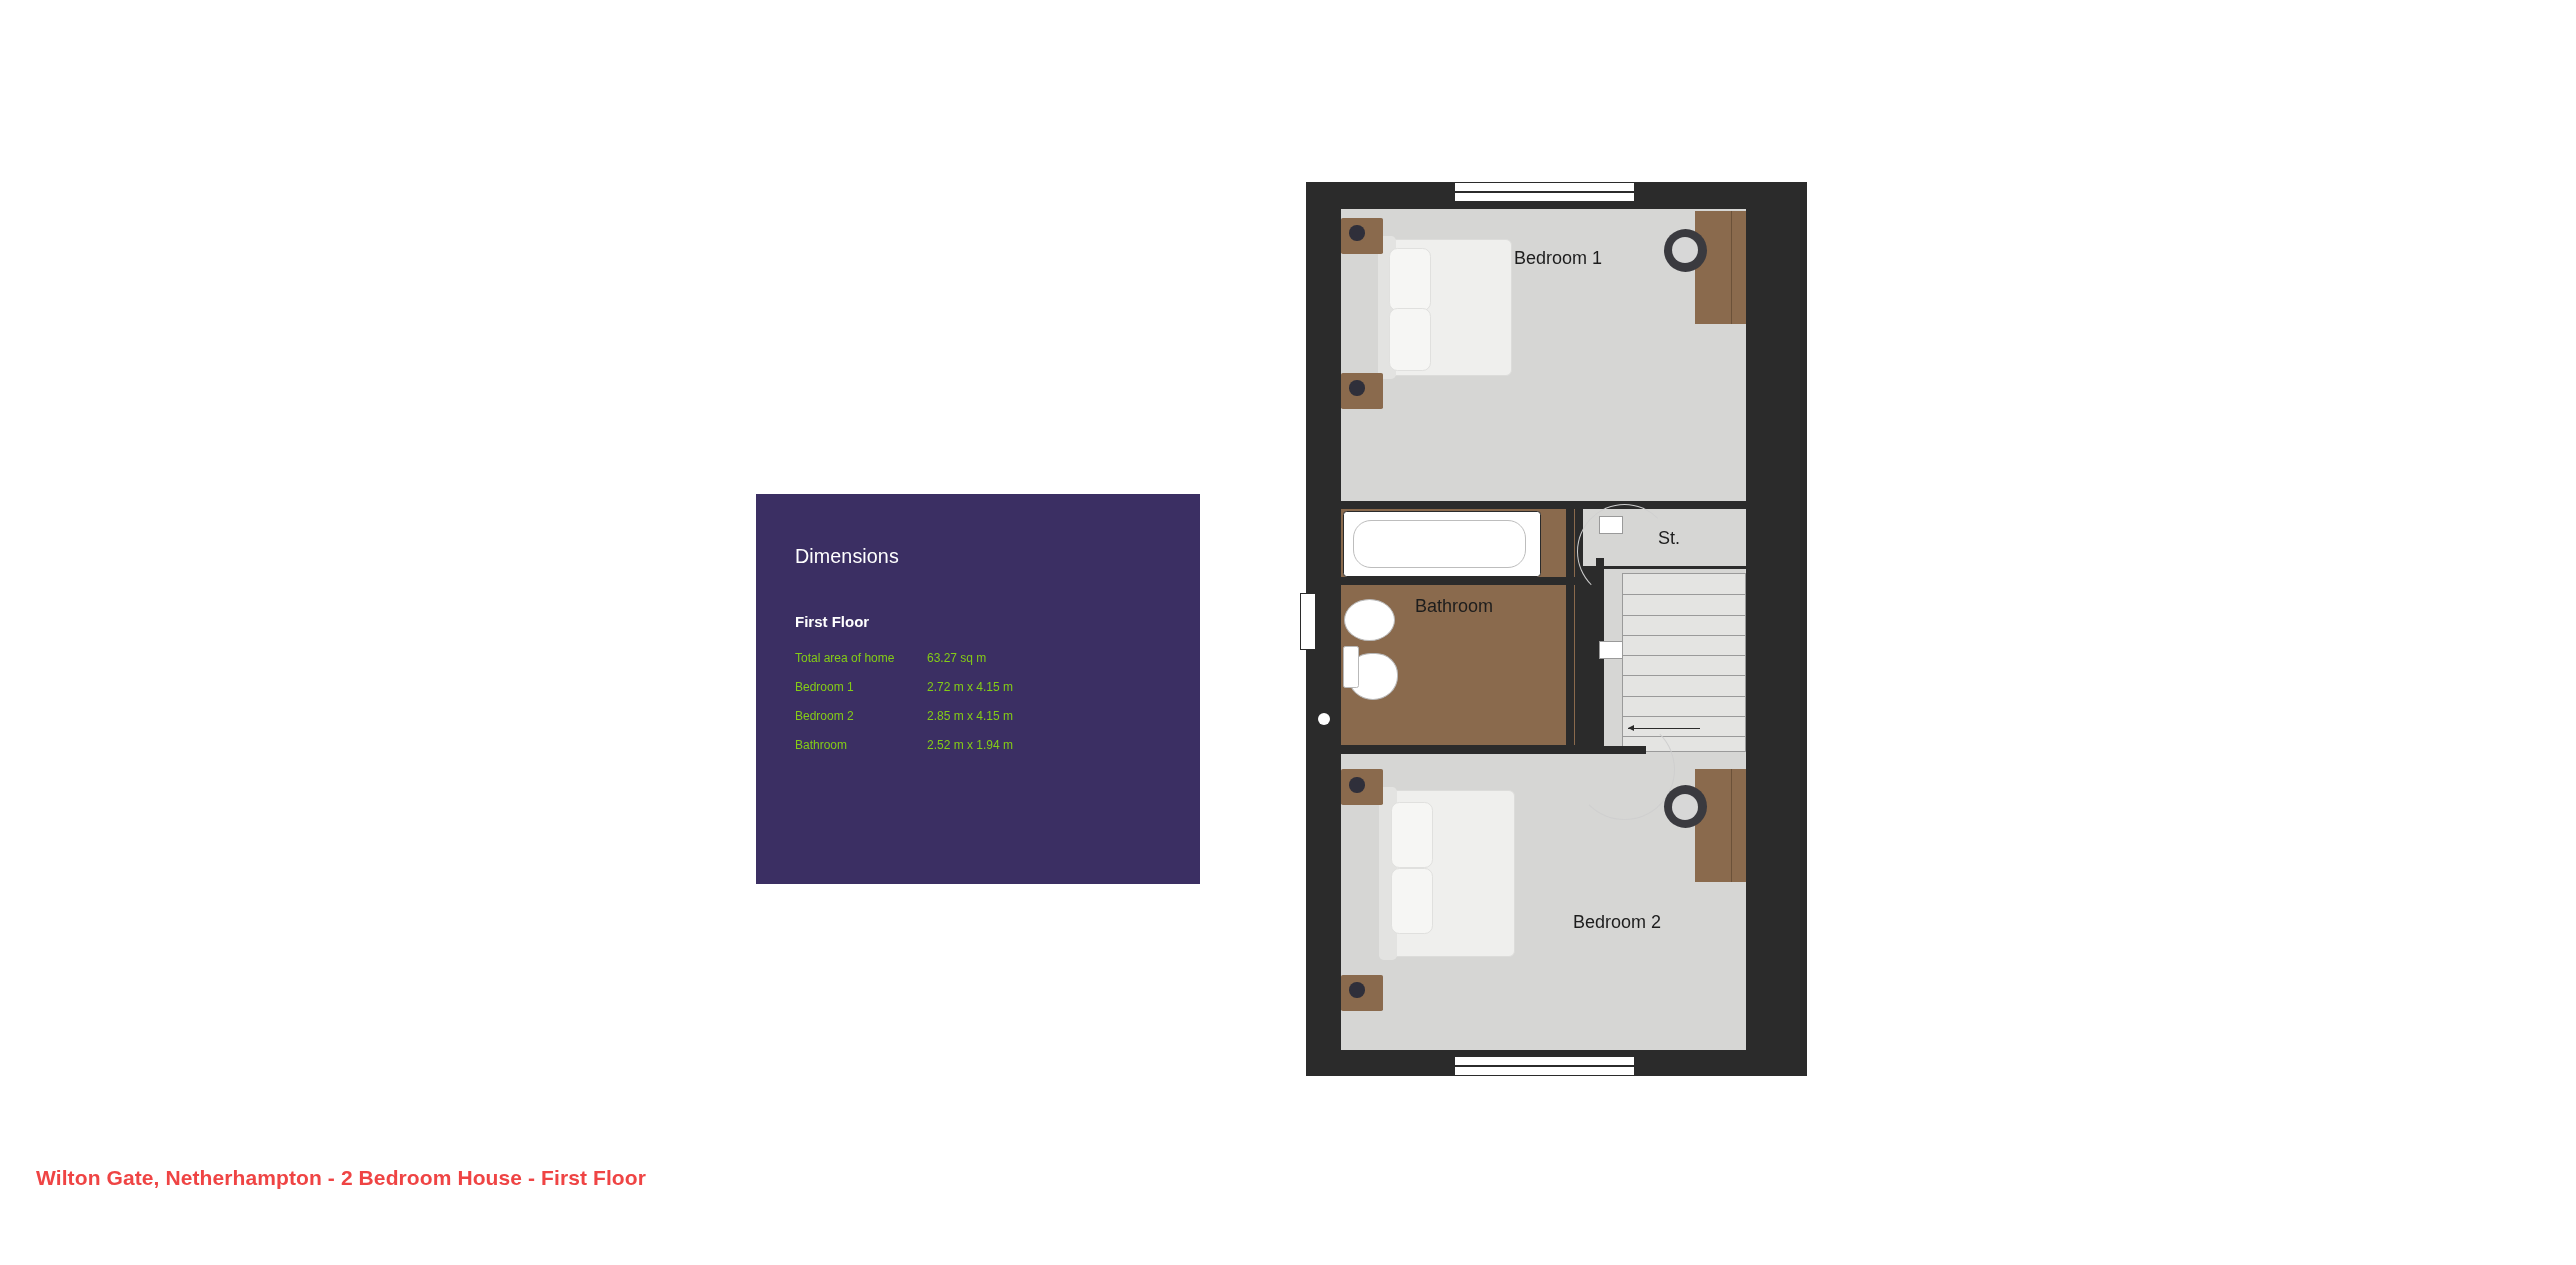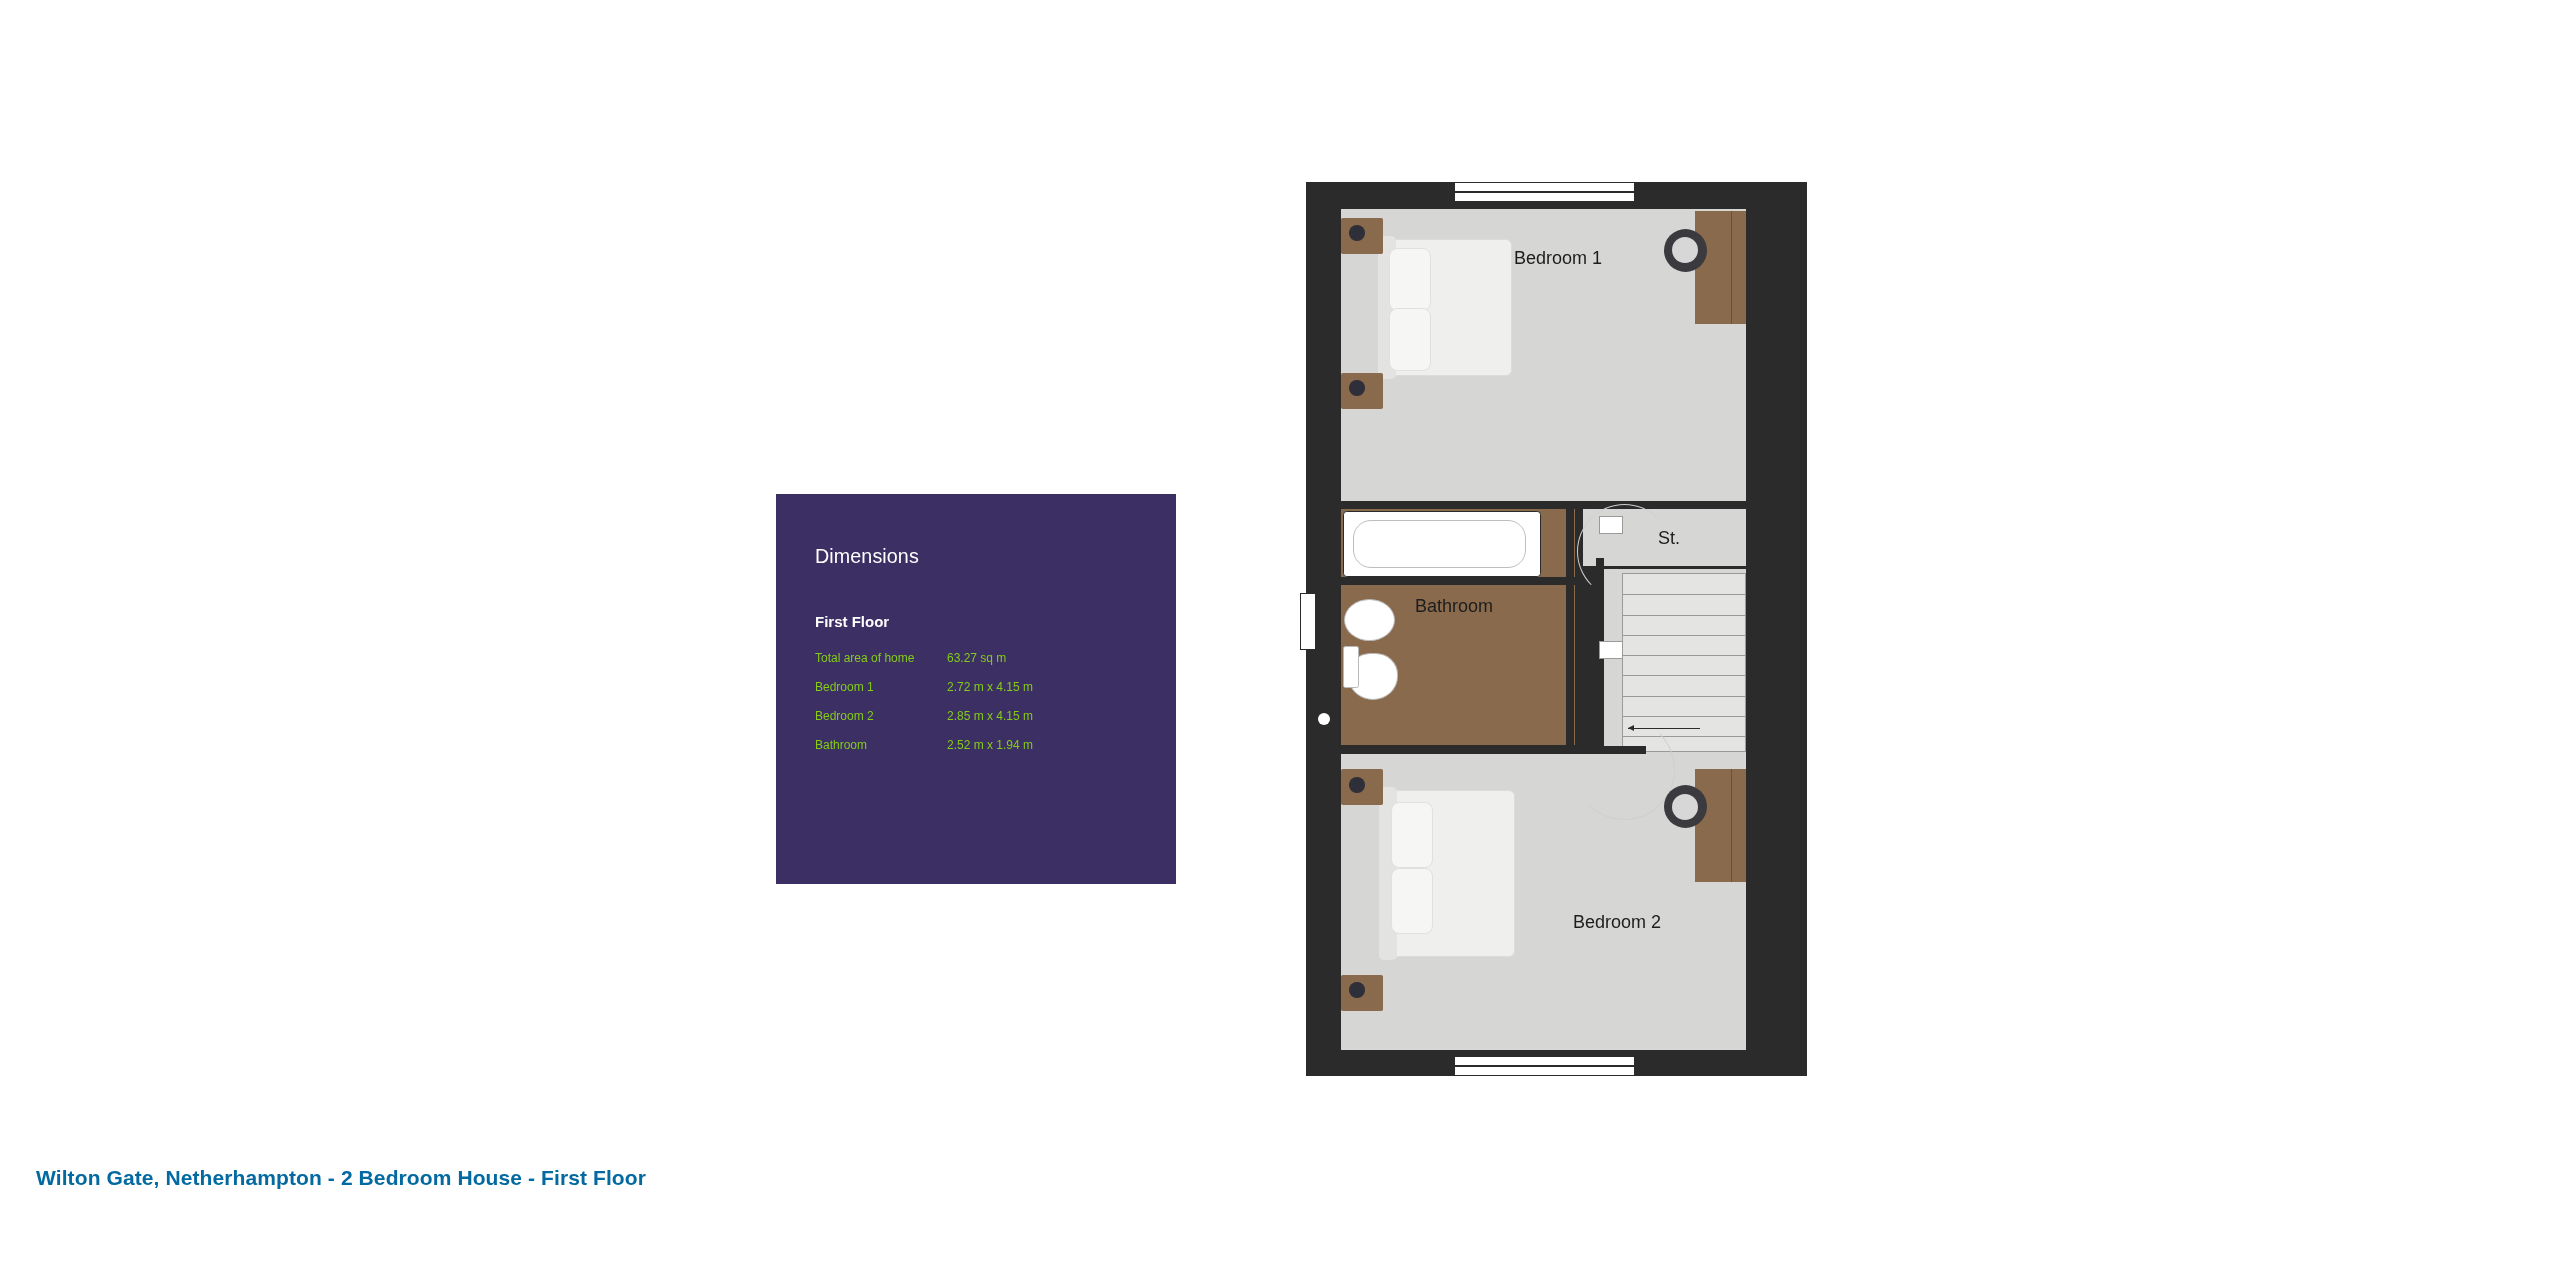--- a/index.html
+++ b/index.html
@@ -13,23 +13,23 @@
     position: relative;
     width: 2576px;
     height: 1265px;
     background: #ffffff;
     overflow: hidden;
   }
 
   
   .dims-panel {
     position: absolute;
-    left: 776px;
+    left: 756px;
     top: 494px;
-    width: 400px;
+    width: 444px;
     height: 390px;
     background: #3b2f63;
     color: #ffffff;
   }
   .dims-title {
     position: absolute;
     left: 39px;
     top: 51px;
     font-size: 19.7px;
     font-weight: 400;
@@ -250,21 +250,21 @@
   
   .footer {
     position: absolute;
     left: 36px;
     top: 1166px;
     width: 2504px;
   }
   .footer-title {
     font-size: 21px;
     font-weight: bold;
-    color: #0369a1;
+    color: #ef4444;
     margin: 0 0 9.5px 0;
     letter-spacing: 0.1px;
   }
   .footer-plot {
     font-size: 21px;
     font-weight: 400;
     color: #3b2f63;
     margin: 0 0 10.7px 0;
   }
   .footer-disclaimer {

